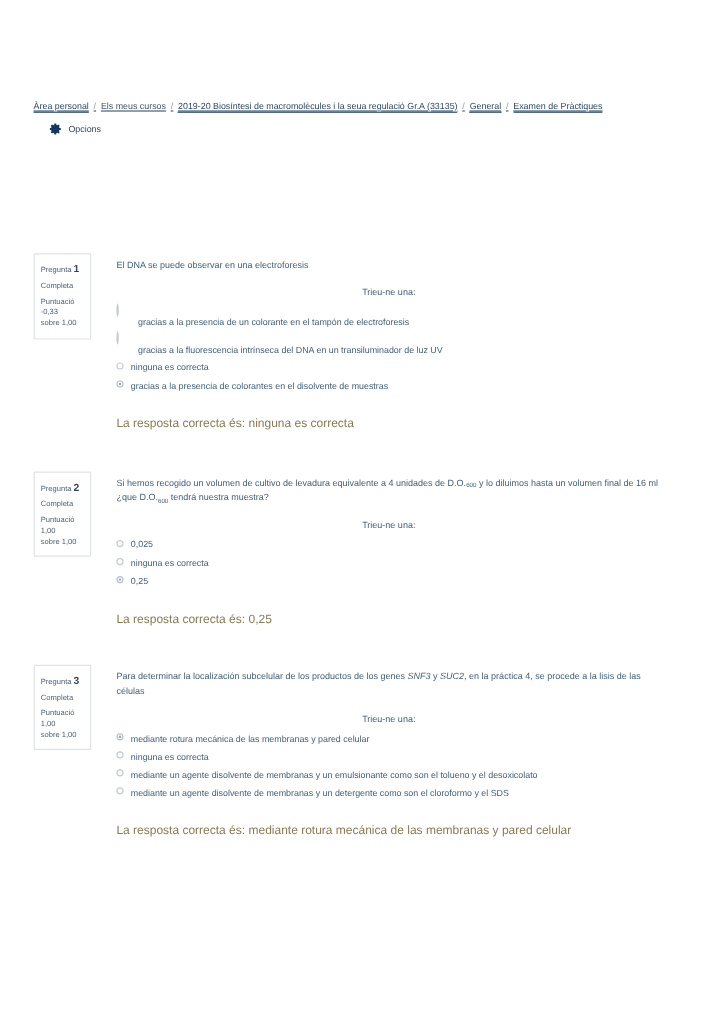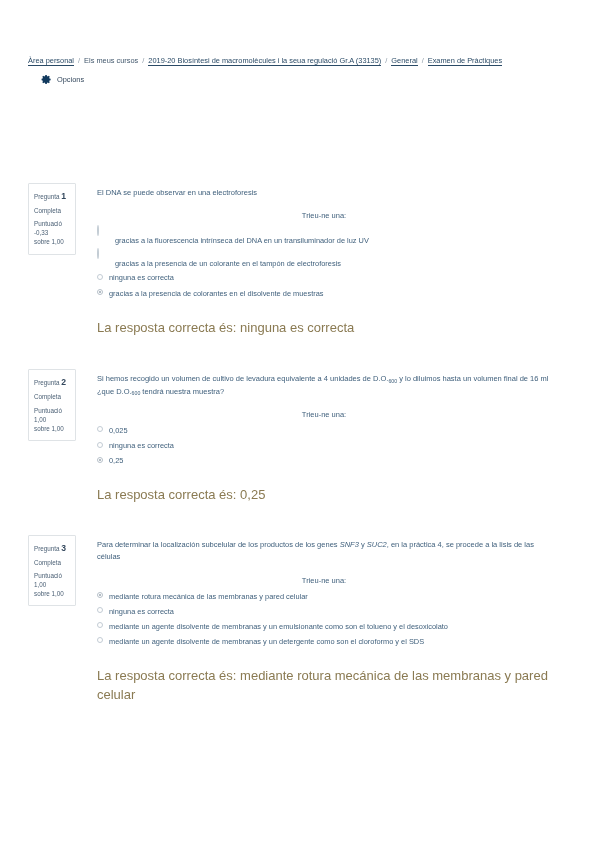--- a/index.html
+++ b/index.html
@@ -14,23 +14,24 @@
     font-family: "Liberation Sans", "DejaVu Sans", sans-serif;
     font-size: 7.5px;
     color: #4a5f74;
     -webkit-font-smoothing: antialiased;
     position: relative;
     overflow: hidden;
   }
 
   
   .breadcrumb-wrap {
-    padding: 56px 0 0 28px;
+    padding: 84px 0 0 28px;
     line-height: 1.2;
     white-space: nowrap;
+    text-decoration: underline;
   }
   .crumb {
     color: #2a4a66;
     font-size: 7.4px;
     text-decoration: none;
     border-bottom: 1px solid #2a4a66;
     padding-bottom: 0px;
   }
   .crumb.plain {
     border-bottom: none;
@@ -171,21 +172,21 @@
     line-height: 1.5;
   }
   .answer.tall .radio {
     margin-bottom: 4px;
   }
   .answer.tall .answer-label {
     display: block;
     padding-left: 18px;
   }
   .feedback {
-    font-size: 13px;
+    font-size: 10px;
     color: #8a7a52;
     margin-top: 19px;
     line-height: 1.5;
   }
 
   .q-gap-1 { height: 32px; }
   .q-gap-2 { height: 30px; }
 </style>
 </head>
 <body>
@@ -209,22 +210,22 @@
         <div class="q-state">Completa</div>
         <div class="q-grade">
           <div>Puntuació -0,33</div>
           <div>sobre 1,00</div>
         </div>
       </div>
       <div class="q-body">
         <div class="q-text">El DNA se puede observar en una electroforesis</div>
         <div class="answer-prompt">Trieu-ne una:</div>
         <ul class="answers">
+          <li class="answer tall"><span class="radio"></span><span class="answer-label">gracias a la presencia de un colorante en el tampón de electroforesis</span></li>
           <li class="answer tall"><span class="radio"></span><span class="answer-label">gracias a la fluorescencia intrínseca del DNA en un transiluminador de luz UV</span></li>
-          <li class="answer tall"><span class="radio"></span><span class="answer-label">gracias a la presencia de un colorante en el tampón de electroforesis</span></li>
           <li class="answer">
             <span class="radio"></span>
             <span class="answer-label">ninguna es correcta</span>
           </li>
           <li class="answer">
             <span class="radio checked"></span>
             <span class="answer-label">gracias a la presencia de colorantes en el disolvente de muestras</span>
           </li>
         </ul>
         <div class="feedback">La resposta correcta és: ninguna es correcta</div>

